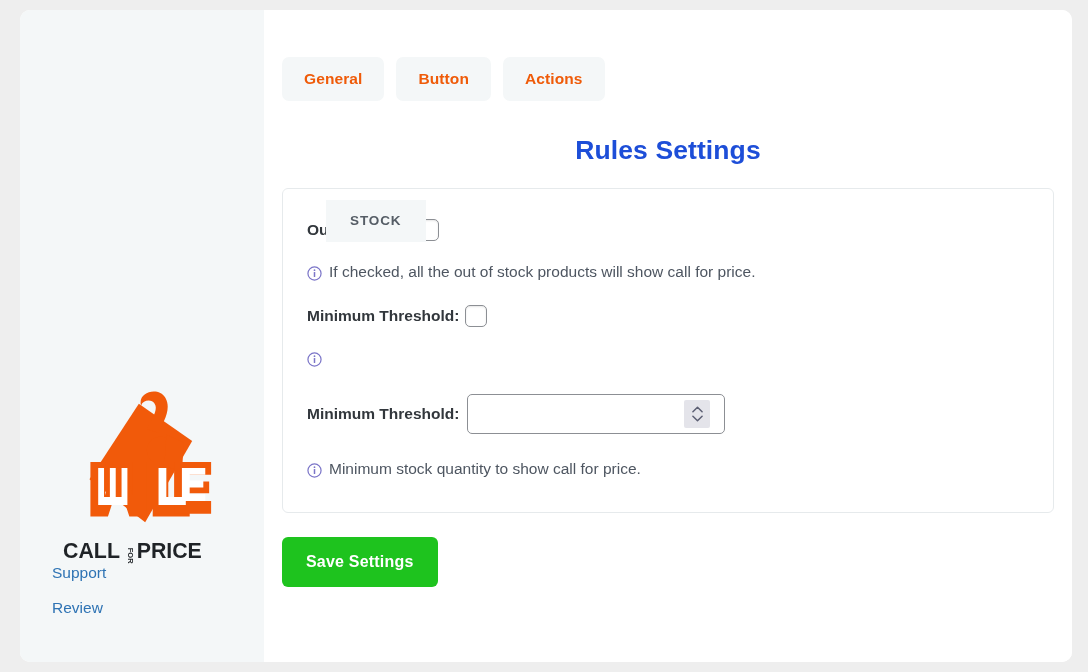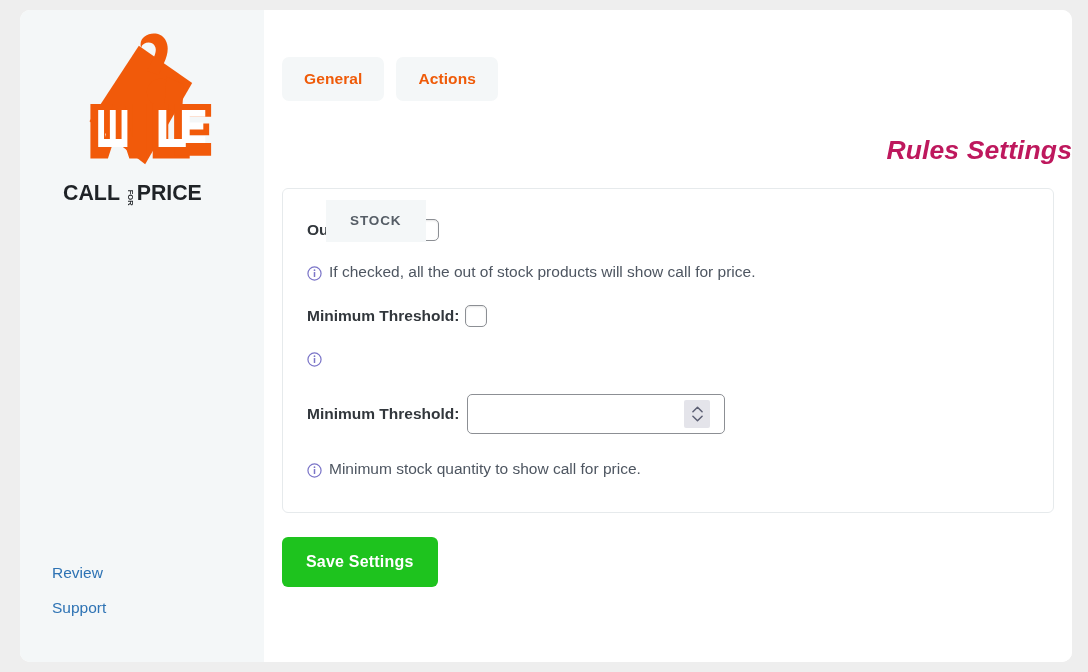--- a/index.html
+++ b/index.html
@@ -27,21 +27,21 @@
   }
 
   
   .sidebar {
     width: 244px;
     flex: 0 0 244px;
     background: #f4f7f8;
     position: relative;
     display: flex;
     flex-direction: column;
-    justify-content: space-between;
+    justify-content: flex-end;
   }
   .logo-wrap {
     padding-top: 22px;
     display: flex;
     flex-direction: column;
     align-items: center;
   }
   .logo-mark { width: 146px; height: 150px; display: block; }
   .logo-word { width: 160px; height: 26px; display: block; margin-top: -2px; }
 
@@ -88,26 +88,25 @@
     white-space: nowrap;
   }
   .tab.active {
     background: #f15a0a;
     color: #ffffff;
   }
 
   .page-title {
     margin: 0;
     padding: 34px 0 0 0;
-    text-align: right;
+    text-align: center;
     font-size: 26.5px;
     font-weight: bold;
-    color: #be185d;
+    color: #1d4ed8;
     letter-spacing: .1px;
-    font-style: italic;
   }
 
   
   .panel-wrap {
     margin: 22px 18px 0 18px;
     position: relative;
   }
   .panel-tabstrip {
     position: absolute;
     top: 12px; left: 44px;
@@ -260,29 +259,30 @@
         </g>
       </svg>
       <svg class="logo-word" viewBox="0 0 300 48">
         <text x="2" y="38" font-family="Liberation Sans, sans-serif" font-size="40" font-weight="bold" fill="#1f2327">CALL</text>
         <text x="118" y="24" font-family="Liberation Sans, sans-serif" font-size="14" font-weight="bold" fill="#1f2327" transform="rotate(90 124 24)">FOR</text>
         <text x="140" y="38" font-family="Liberation Sans, sans-serif" font-size="40" font-weight="bold" fill="#1f2327">PRICE</text>
       </svg>
     </div>
 
     <div class="sidebar-links">
+      <a href="#" class="sidebar-link">Support</a>
       <a href="#" class="sidebar-link">Review</a>
-      <a href="#" class="sidebar-link">Support</a>
     </div>
   </aside>
 
   <section class="content">
 
     <nav class="tabs">
       <button class="tab">General</button>
+      <button class="tab">Button</button>
       <button class="tab">Actions</button>
     </nav>
 
     <h1 class="page-title">Rules Settings</h1>
 
     <div class="panel-wrap">
 
       <div class="panel-tabstrip">
         <button class="panel-tab">STOCK</button>
       </div>

